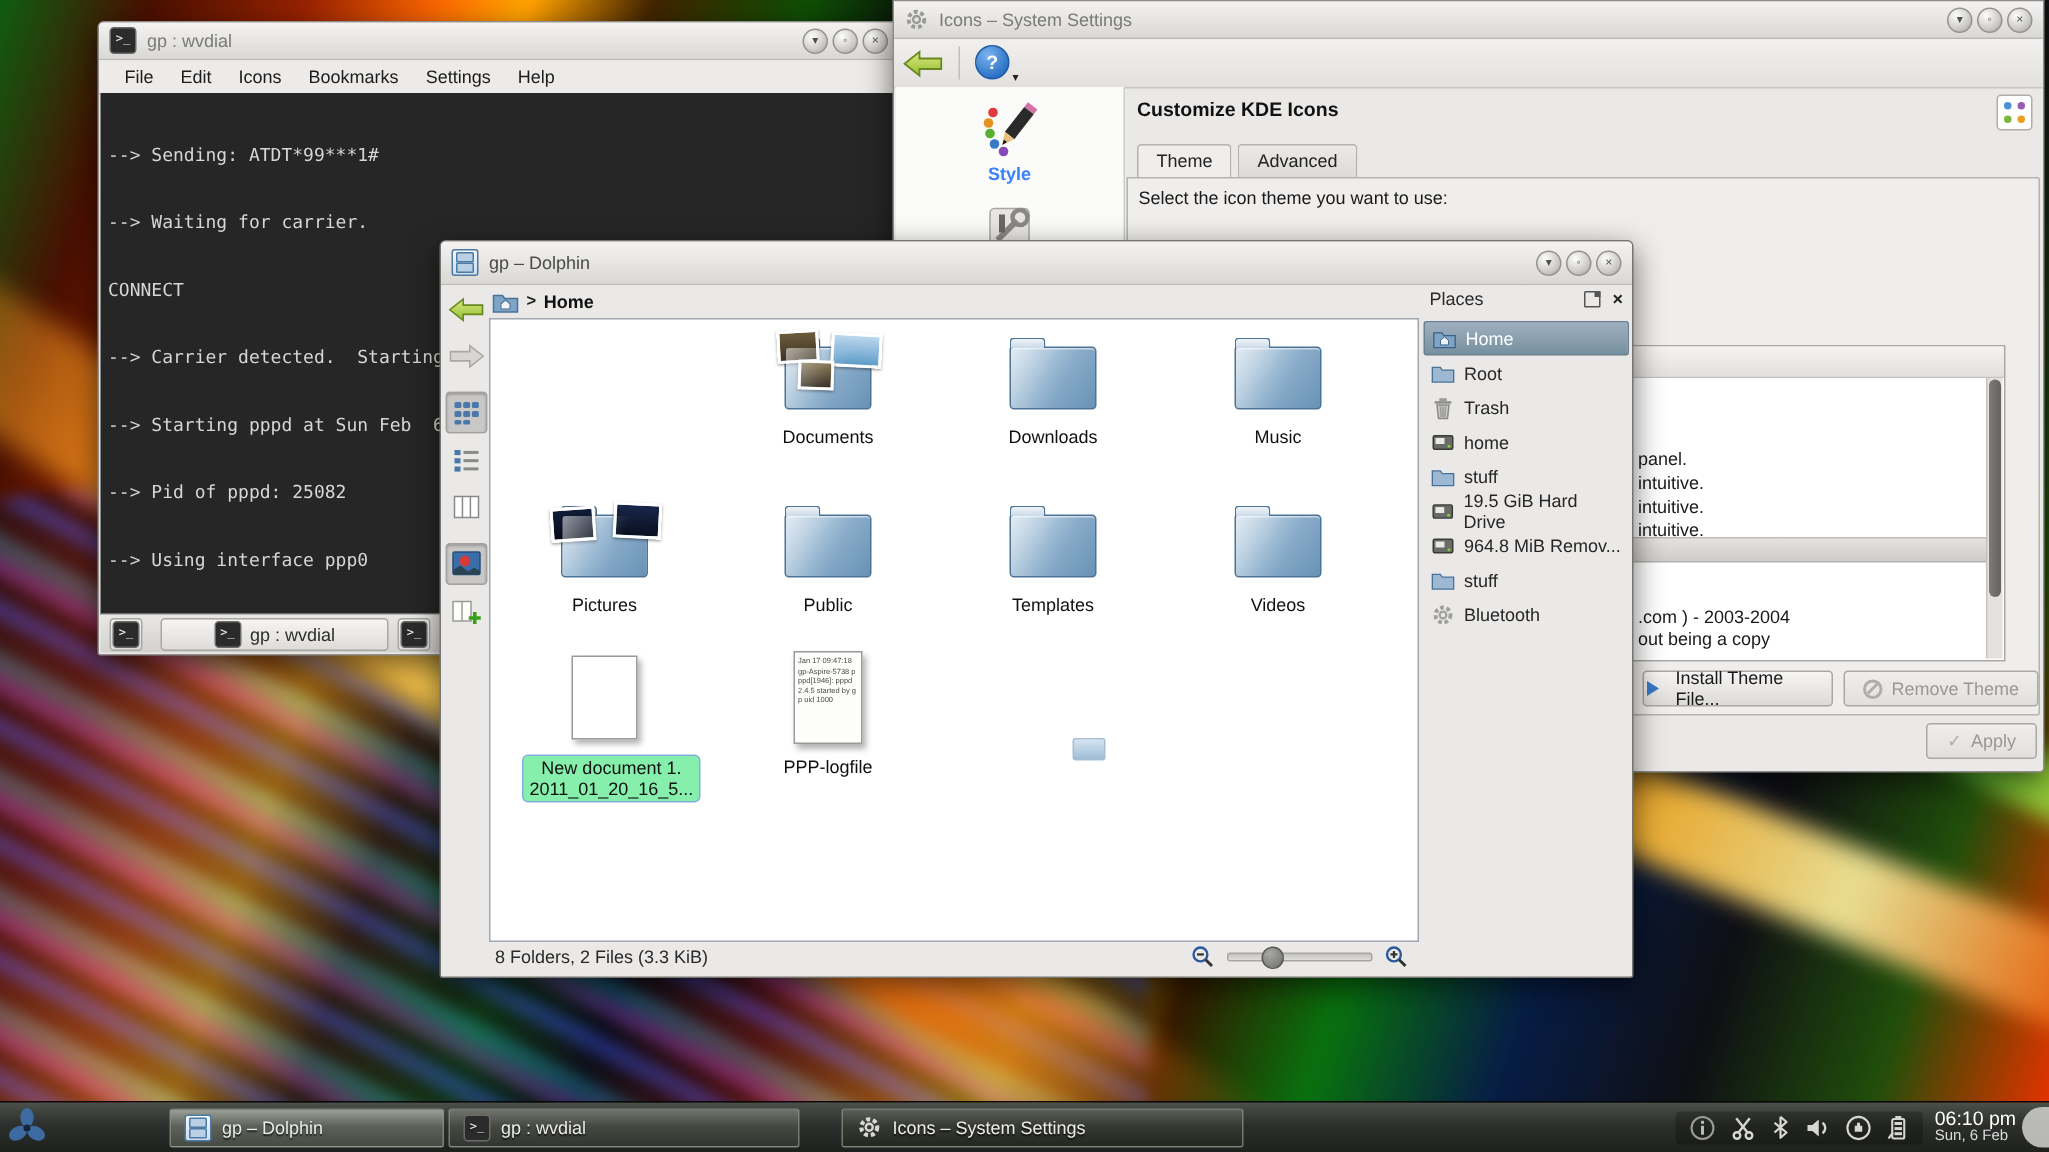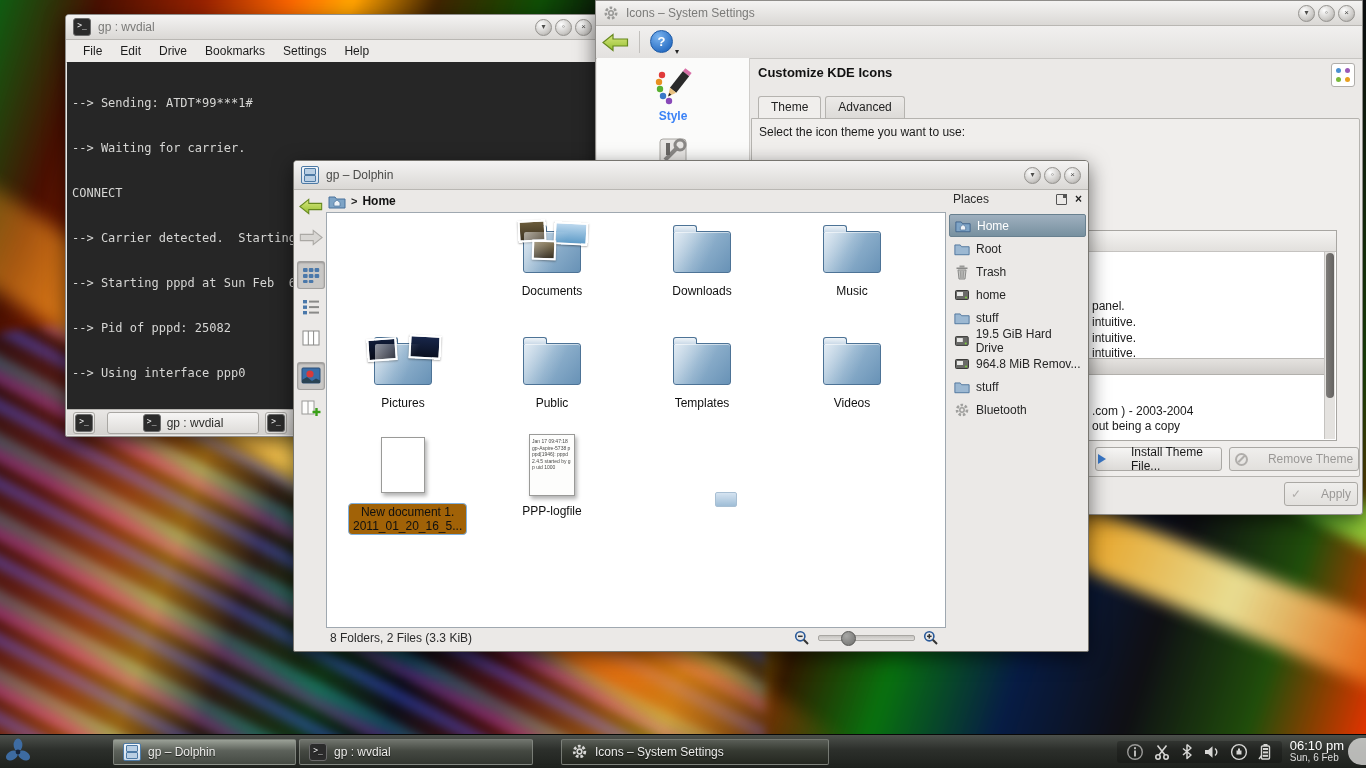--- a/index.html
+++ b/index.html
@@ -104,21 +104,21 @@
     border:1px solid #a8a6a2}
   .tl-head{position:absolute;left:0;right:0;top:0;height:20px;
     background:linear-gradient(#f4f3f1,#e2e0dd);border-bottom:1px solid #c5c3c0}
   .tl-frag{position:absolute;font-size:12px;color:#1a1a1a;white-space:nowrap}
   .tl-selrow{position:absolute;left:1px;right:11px;top:127px;height:15px;
     background:linear-gradient(#e4e2df,#cfccc9);border-top:1px solid #bab8b4;border-bottom:1px solid #b2b0ac}
   .tl-scroll{position:absolute;right:1px;top:21px;bottom:1px;width:10px;background:#e4e2df;border-left:1px solid #c5c3c0}
   .tl-thumb{position:absolute;left:1px;right:1px;top:1px;height:145px;background:linear-gradient(90deg,#7e7c79,#646260);border-radius:4px}
   .ss-btn{position:absolute;height:24px;border:1px solid #aaa8a4;border-radius:3px;
     background:linear-gradient(#f6f5f4,#dddbd8);font-size:12px;color:#1a1a1a;
-    display:flex;align-items:center;justify-content:center;gap:20px;box-sizing:border-box}
+    display:flex;align-items:center;justify-content:center;gap:6px;box-sizing:border-box}
   .ss-btn.disabled{color:#9a9896;background:linear-gradient(#efeeec,#e2e0dd)}
   .noentry{width:13px;height:13px;border-radius:50%;border:2px solid #b0aeab;position:relative;box-sizing:border-box}
   .noentry::after{content:"";position:absolute;left:0px;top:3.5px;width:9px;height:2px;background:#b0aeab;transform:rotate(-45deg)}
   .chk{color:#b0aeab;font-size:12px}
   .instarrow{width:0;height:0;border:5px solid transparent;border-left:8px solid #3a78c8;margin-left:2px}
 
   
   #dolphin{left:293px;top:160px;width:794px;height:490px;z-index:3;border-color:#77756f}
   #dolphin .titlebar{height:28px}
   .crumbrow{position:absolute;left:32px;top:28px;height:23px;right:142px;display:flex;align-items:center;gap:5px;padding-left:2px}
@@ -151,21 +151,21 @@
   .ph{position:absolute;border:2px solid #fff;box-shadow:0 1px 2px rgba(0,0,0,.4)}
   .ph1{width:24px;height:18px;left:-6px;top:-12px;transform:rotate(-3deg);background:linear-gradient(#6b5c3c,#3c3220)}
   .ph2{width:30px;height:19px;right:-8px;top:-10px;transform:rotate(3deg);background:linear-gradient(#bcd8ee,#5f9cc8)}
   .ph3{width:20px;height:16px;left:8px;top:8px;transform:rotate(2deg);background:linear-gradient(#7a6a46,#2e2618)}
   .ph4{width:26px;height:19px;left:-8px;top:-6px;transform:rotate(-4deg);background:linear-gradient(#101c38,#060a18)}
   .ph5{width:28px;height:20px;right:-10px;top:-9px;transform:rotate(3deg);background:linear-gradient(#18264a,#0a1020)}
   .doc{width:42px;height:54px;background:#fff;border:1px solid #9a9a98;box-shadow:2px 3px 4px rgba(0,0,0,.3)}
   .doclog{width:46px;height:62px;background:#fdfdfc;border:1px solid #9a9a98;box-shadow:2px 3px 4px rgba(0,0,0,.3);
     font-size:5px;line-height:6.5px;color:#4a4a48;padding:3px 2px;box-sizing:border-box;overflow:hidden;
     text-align:left;word-break:break-all}
-  .sel-label{display:inline-block;border:1px solid #7fb0e0;background:#a16207;border-radius:4px;
+  .sel-label{display:inline-block;border:1px solid #7fb0e0;background:#86efac;border-radius:4px;
     padding:1px 4px;font-size:12px;line-height:14px;color:#101010}
   .ghost{position:absolute;width:20px;height:13px;border:1px solid #9ab4cc;border-radius:2px;
     background:linear-gradient(#cfe0ef,#8fb2d0);opacity:.85}
   .places{position:absolute;left:655px;top:28px;width:137px;bottom:25px}
   .p-head{display:flex;align-items:center;font-size:12px;color:#2a2a2a;padding:3px 4px 8px}
   .p-head .sp{flex:1}
   .p-float{width:9px;height:9px;border:1px solid #555;border-radius:1px;position:relative;margin-right:8px}
   .p-float::after{content:"";position:absolute;right:-1px;top:-1px;width:4px;height:4px;background:#555}
   .p-x{font-size:12px;font-weight:bold;color:#222;line-height:10px}
   .place{height:23px;display:flex;align-items:center;gap:6px;padding:0 5px;font-size:12px;color:#262626}
@@ -218,21 +218,21 @@
       <span class="title">gp : wvdial</span>
       <span class="winbtns">
         <span class="wbtn">▾</span>
         <span class="wbtn">◦</span>
         <span class="wbtn">×</span>
       </span>
     </div>
     <div class="menubar">
       <span>File</span>
       <span>Edit</span>
-      <span>Drive</span>
+      <span>Icons</span>
       <span>Bookmarks</span>
       <span>Settings</span>
       <span>Help</span>
     </div>
     <div class="term-body">
       <div>--&gt; Sending: ATDT*99***1#</div>
       <div>--&gt; Waiting for carrier.</div>
       <div>CONNECT</div>
       <div>--&gt; Carrier detected.  Starting PPP immediately.</div>
       <div>--&gt; Starting pppd at Sun Feb  6 18:08:22 2011</div>

